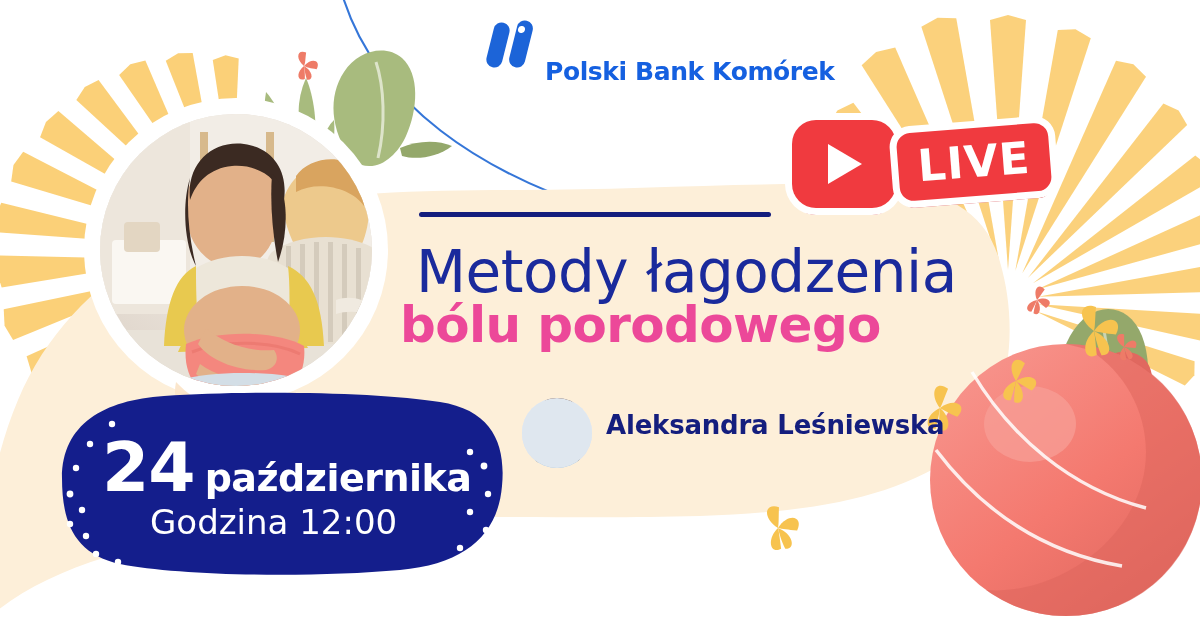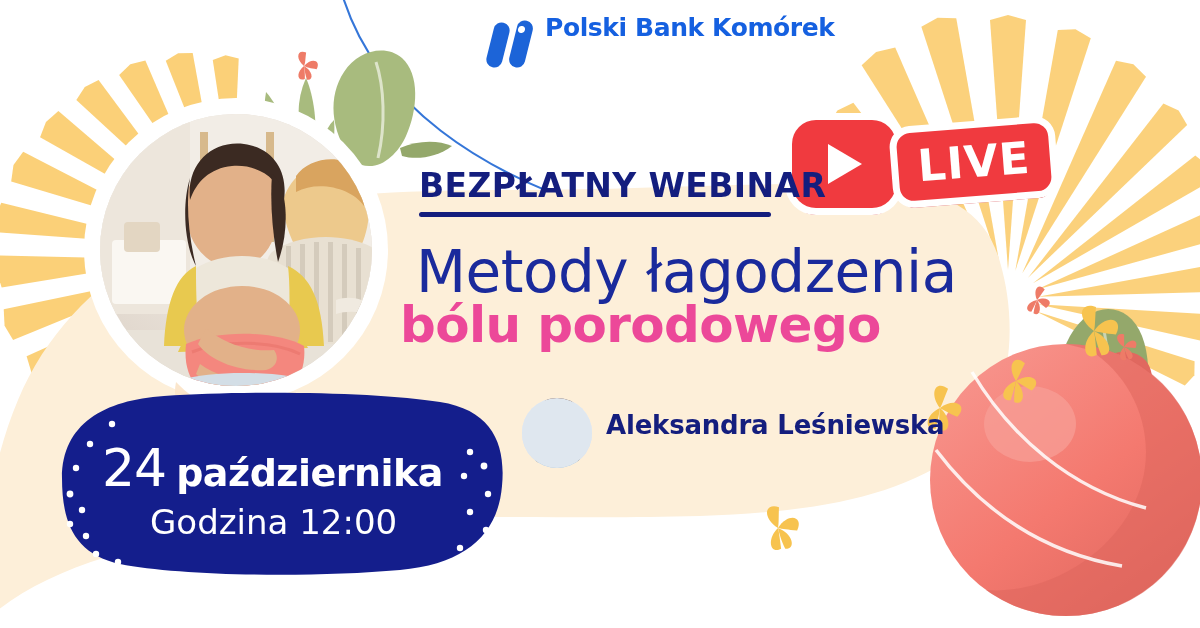--- a/index.html
+++ b/index.html
@@ -18,20 +18,21 @@
   .logo-mark{position:relative;width:52px;height:50px;flex:0 0 52px;margin-top:6px;}
   .logo-mark .bar{position:absolute;background:#1C64D8;border-radius:11px;transform:rotate(14deg);}
   .logo-mark .bar1{left:3px;top:2px;width:16px;height:46px;}
   .logo-mark .bar2{left:26px;top:0px;width:16px;height:48px;}
   .logo-mark .dot{position:absolute;left:31px;top:6px;width:7px;height:7px;border-radius:50%;background:#ffffff;transform:rotate(14deg);}
   .logo-text{padding-left:6px;}
   .logo-l1,.logo-l2{
     font-family:"DejaVu Sans", sans-serif;
     font-weight:bold;color:#1560E0;font-size:25px;line-height:27px;letter-spacing:-0.4px;
     white-space:nowrap;
+    margin-top:44px;
   }
   .logo-sub{margin-top:4px;font-size:10.5px;letter-spacing:0.9px;font-weight:bold;white-space:nowrap;}
   .logo-sub .fam{color:#1560E0;}
   .logo-sub .grp{color:#9AA9BE;font-weight:normal;}
 
   
   .live-wrap{position:absolute;left:792px;top:116px;width:268px;height:96px;}
   .live-play{
     position:absolute;left:0;top:4px;width:104px;height:88px;
     background:#F03A3F;border-radius:24px;
@@ -70,22 +71,22 @@
     color:#ec4899;font-size:50px;letter-spacing:-0.6px;white-space:nowrap;
   }
 
   
   .date-panel{position:absolute;left:58px;top:404px;width:440px;height:164px;}
   .date-line1{
     position:absolute;left:44px;top:34px;width:380px;
     display:flex;align-items:baseline;
   }
   .date-day{
-    font-family:"DejaVu Sans", sans-serif;font-weight:normal;color:#FFFFFF;
-    font-size:52px;line-height:60px;letter-spacing:-1px;
+    font-family:"DejaVu Sans", sans-serif;font-weight:bold;color:#FFFFFF;
+    font-size:68px;line-height:60px;letter-spacing:-1px;
   }
   .date-month{
     font-family:"DejaVu Sans", sans-serif;font-weight:bold;color:#FFFFFF;
     font-size:38px;line-height:40px;letter-spacing:-0.5px;margin-left:10px;
   }
   .date-time{
     position:absolute;left:92px;top:98px;
     font-family:"DejaVu Sans", sans-serif;font-weight:normal;color:#FFFFFF;
     font-size:34px;letter-spacing:0px;white-space:nowrap;
   }
@@ -427,21 +428,20 @@
 
   <div class="live-wrap">
     <div class="live-play">
       <div class="tri"></div>
     </div>
     <div class="live-tag">
       <span>LIVE</span>
     </div>
   </div>
 
-  <div class="kicker">BEZPŁATNY WEBINAR</div>
   <div class="kicker-rule"></div>
   <div class="title1">Metody łagodzenia</div>
   <div class="title2">bólu porodowego</div>
 
   <div class="date-panel">
     <div class="date-line1">
       <span class="date-day">24</span>
       <span class="date-month">października</span>
     </div>
     <div class="date-time">Godzina 12:00</div>

